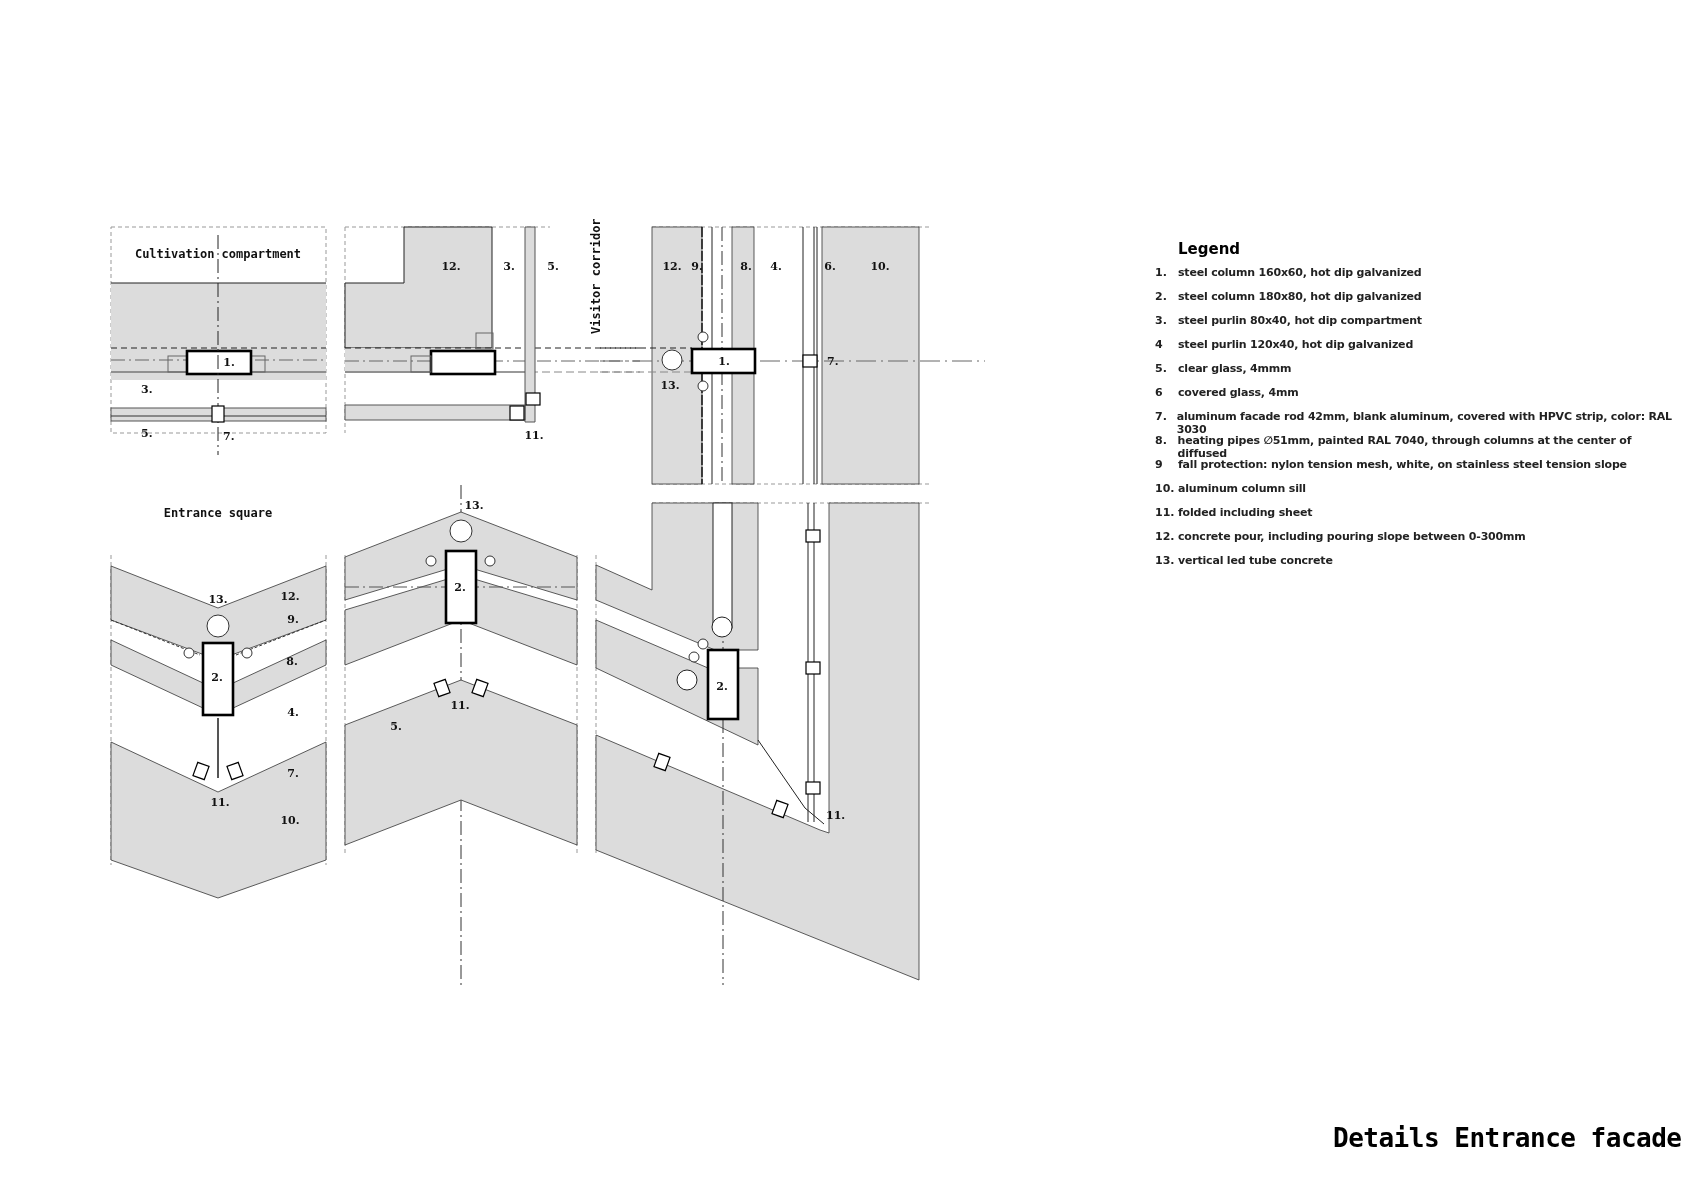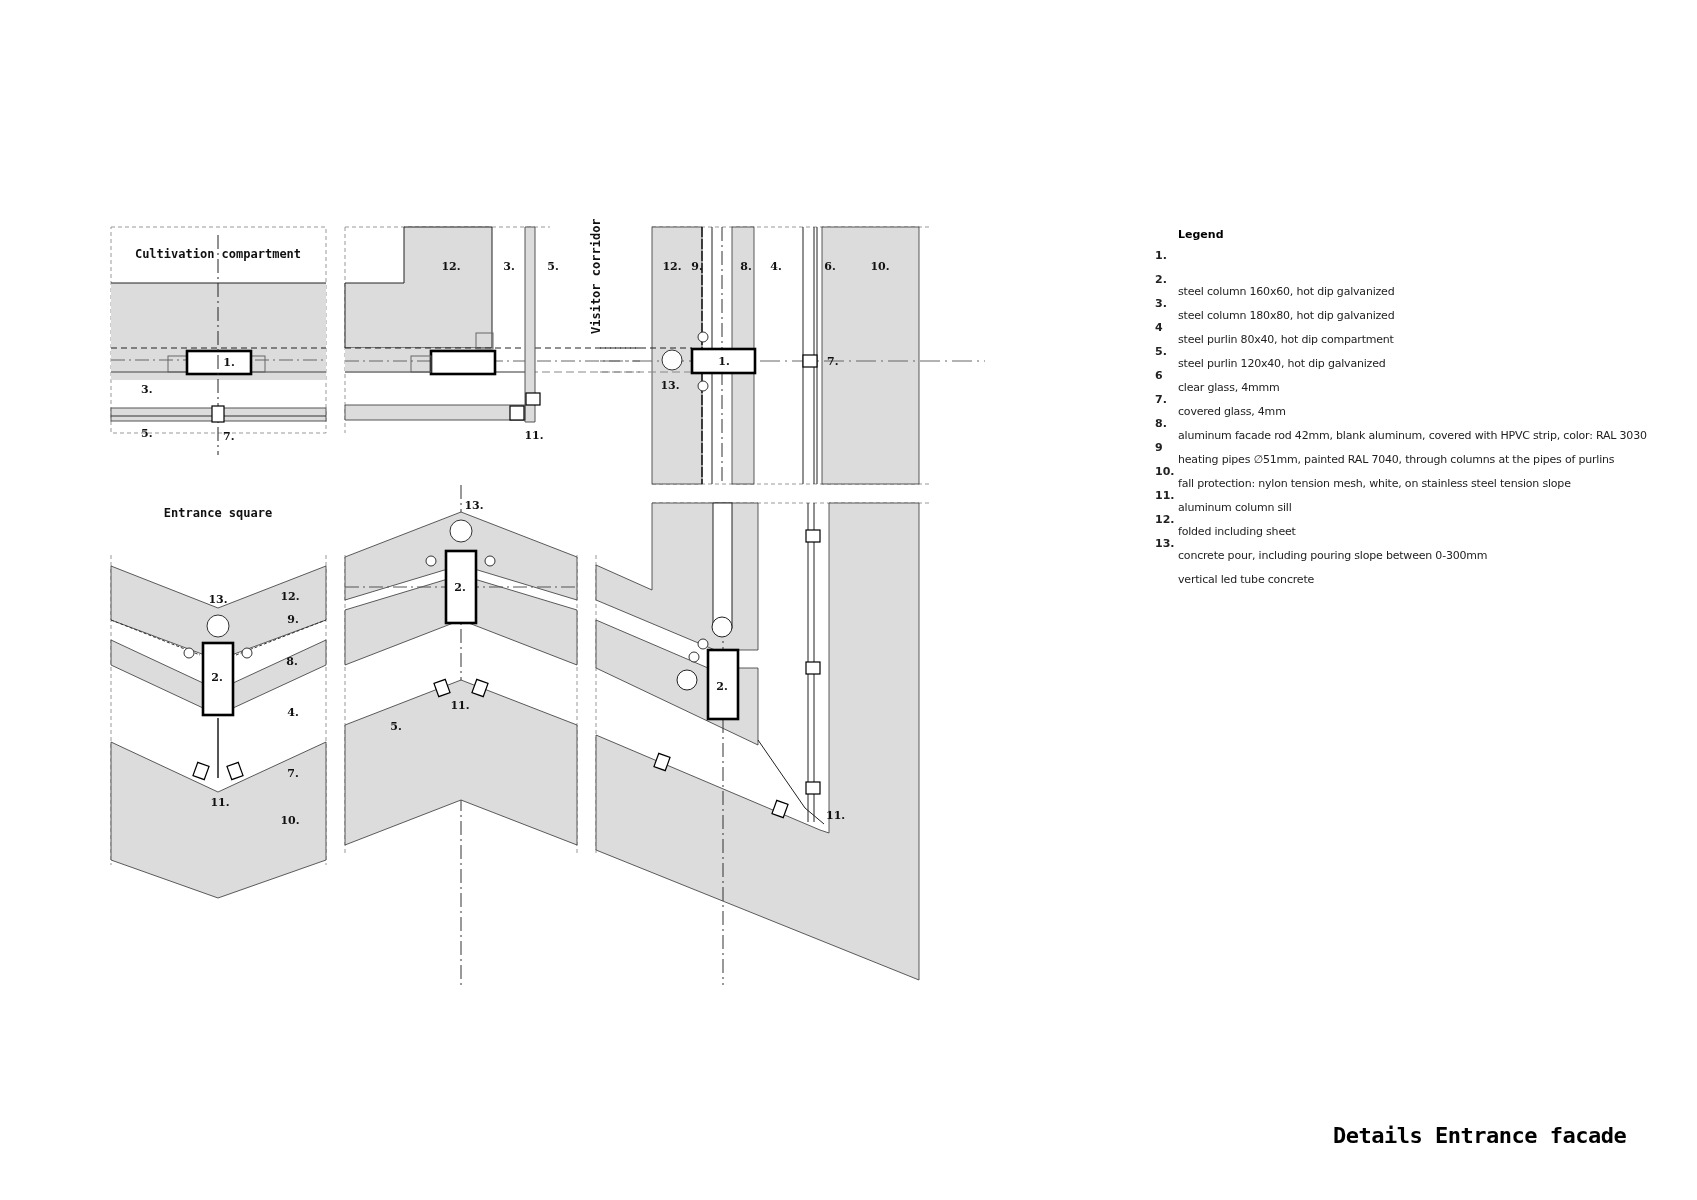--- a/index.html
+++ b/index.html
@@ -1,25 +1,25 @@
 <!DOCTYPE html>
 <html><head>
 <meta charset="utf-8">
 <style>
   html, body { margin:0; padding:0; background:#ffffff; }
   body { width:1697px; height:1200px; position:relative; overflow:hidden; font-family:"DejaVu Sans", sans-serif; color:#000; }
   #drawing { position:absolute; left:0; top:0; width:1697px; height:1200px; }
   .lbl { font-family:"DejaVu Serif", serif; font-weight:bold; font-size:11px; fill:#111; }
   .ttl { font-family:"DejaVu Sans Mono", monospace; font-weight:bold; font-size:12px; fill:#111; }
   .legend { position:absolute; left:1155px; top:228px; width:520px; }
-  .legend-title { font-family:"DejaVu Sans", sans-serif; font-weight:bold; font-size:11px; margin:0 0 8px 23px; }
+  .legend-title { font-family:"DejaVu Sans", sans-serif; font-weight:bold; font-size:15px; margin:12px 0 8px 23px; }
   .legend-row { display:flex; font-size:11px; height:24px; align-items:flex-start; color:#222; }
   .legend-num { width:23px; font-weight:bold; font-family:"DejaVu Sans", sans-serif; }
-  .legend-text { font-family:"DejaVu Sans", sans-serif; font-weight:400; letter-spacing:-0.2px;margin-top:36px; }
-  .sheet-title { position:absolute; left:1333px; top:1123px; font-family:"DejaVu Sans Mono", monospace; font-weight:bold; font-size:22px; letter-spacing:-0.5px; }
+  .legend-text { font-family:"DejaVu Sans", sans-serif; font-weight:700; letter-spacing:-0.2px; }
+  .sheet-title { position:absolute; left:1333px; top:1123px; font-family:"DejaVu Sans Mono", monospace; font-weight:bold; font-size:26px; letter-spacing:-0.5px; }
 </style>
 </head>
 <body>
 
 <svg id="drawing" viewBox="0 0 1697 1200" xmlns="http://www.w3.org/2000/svg">
   <defs>
     <pattern id="meshpat" width="10" height="4" patternUnits="userSpaceOnUse">
       <line x1="0" y1="2" x2="6" y2="2" stroke="#333" stroke-width="1"></line>
     </pattern>
   </defs>
@@ -197,21 +197,21 @@
   <div class="legend-row">
       <span class="legend-num">6</span>
       <span class="legend-text">covered glass, 4mm</span>
     </div>
   <div class="legend-row">
       <span class="legend-num">7.</span>
       <span class="legend-text">aluminum facade rod 42mm, blank aluminum, covered with HPVC strip, color: RAL 3030</span>
     </div>
   <div class="legend-row">
       <span class="legend-num">8.</span>
-      <span class="legend-text">heating pipes  ∅51mm, painted RAL 7040, through columns at the pipes of purlins</span>
+      <span class="legend-text">heating pipes  ∅51mm, painted RAL 7040, through columns at the center of diffused</span>
     </div>
   <div class="legend-row">
       <span class="legend-num">9</span>
       <span class="legend-text">fall protection: nylon tension mesh, white, on stainless steel tension slope</span>
     </div>
   <div class="legend-row">
       <span class="legend-num">10.</span>
       <span class="legend-text">aluminum column sill</span>
     </div>
   <div class="legend-row">

